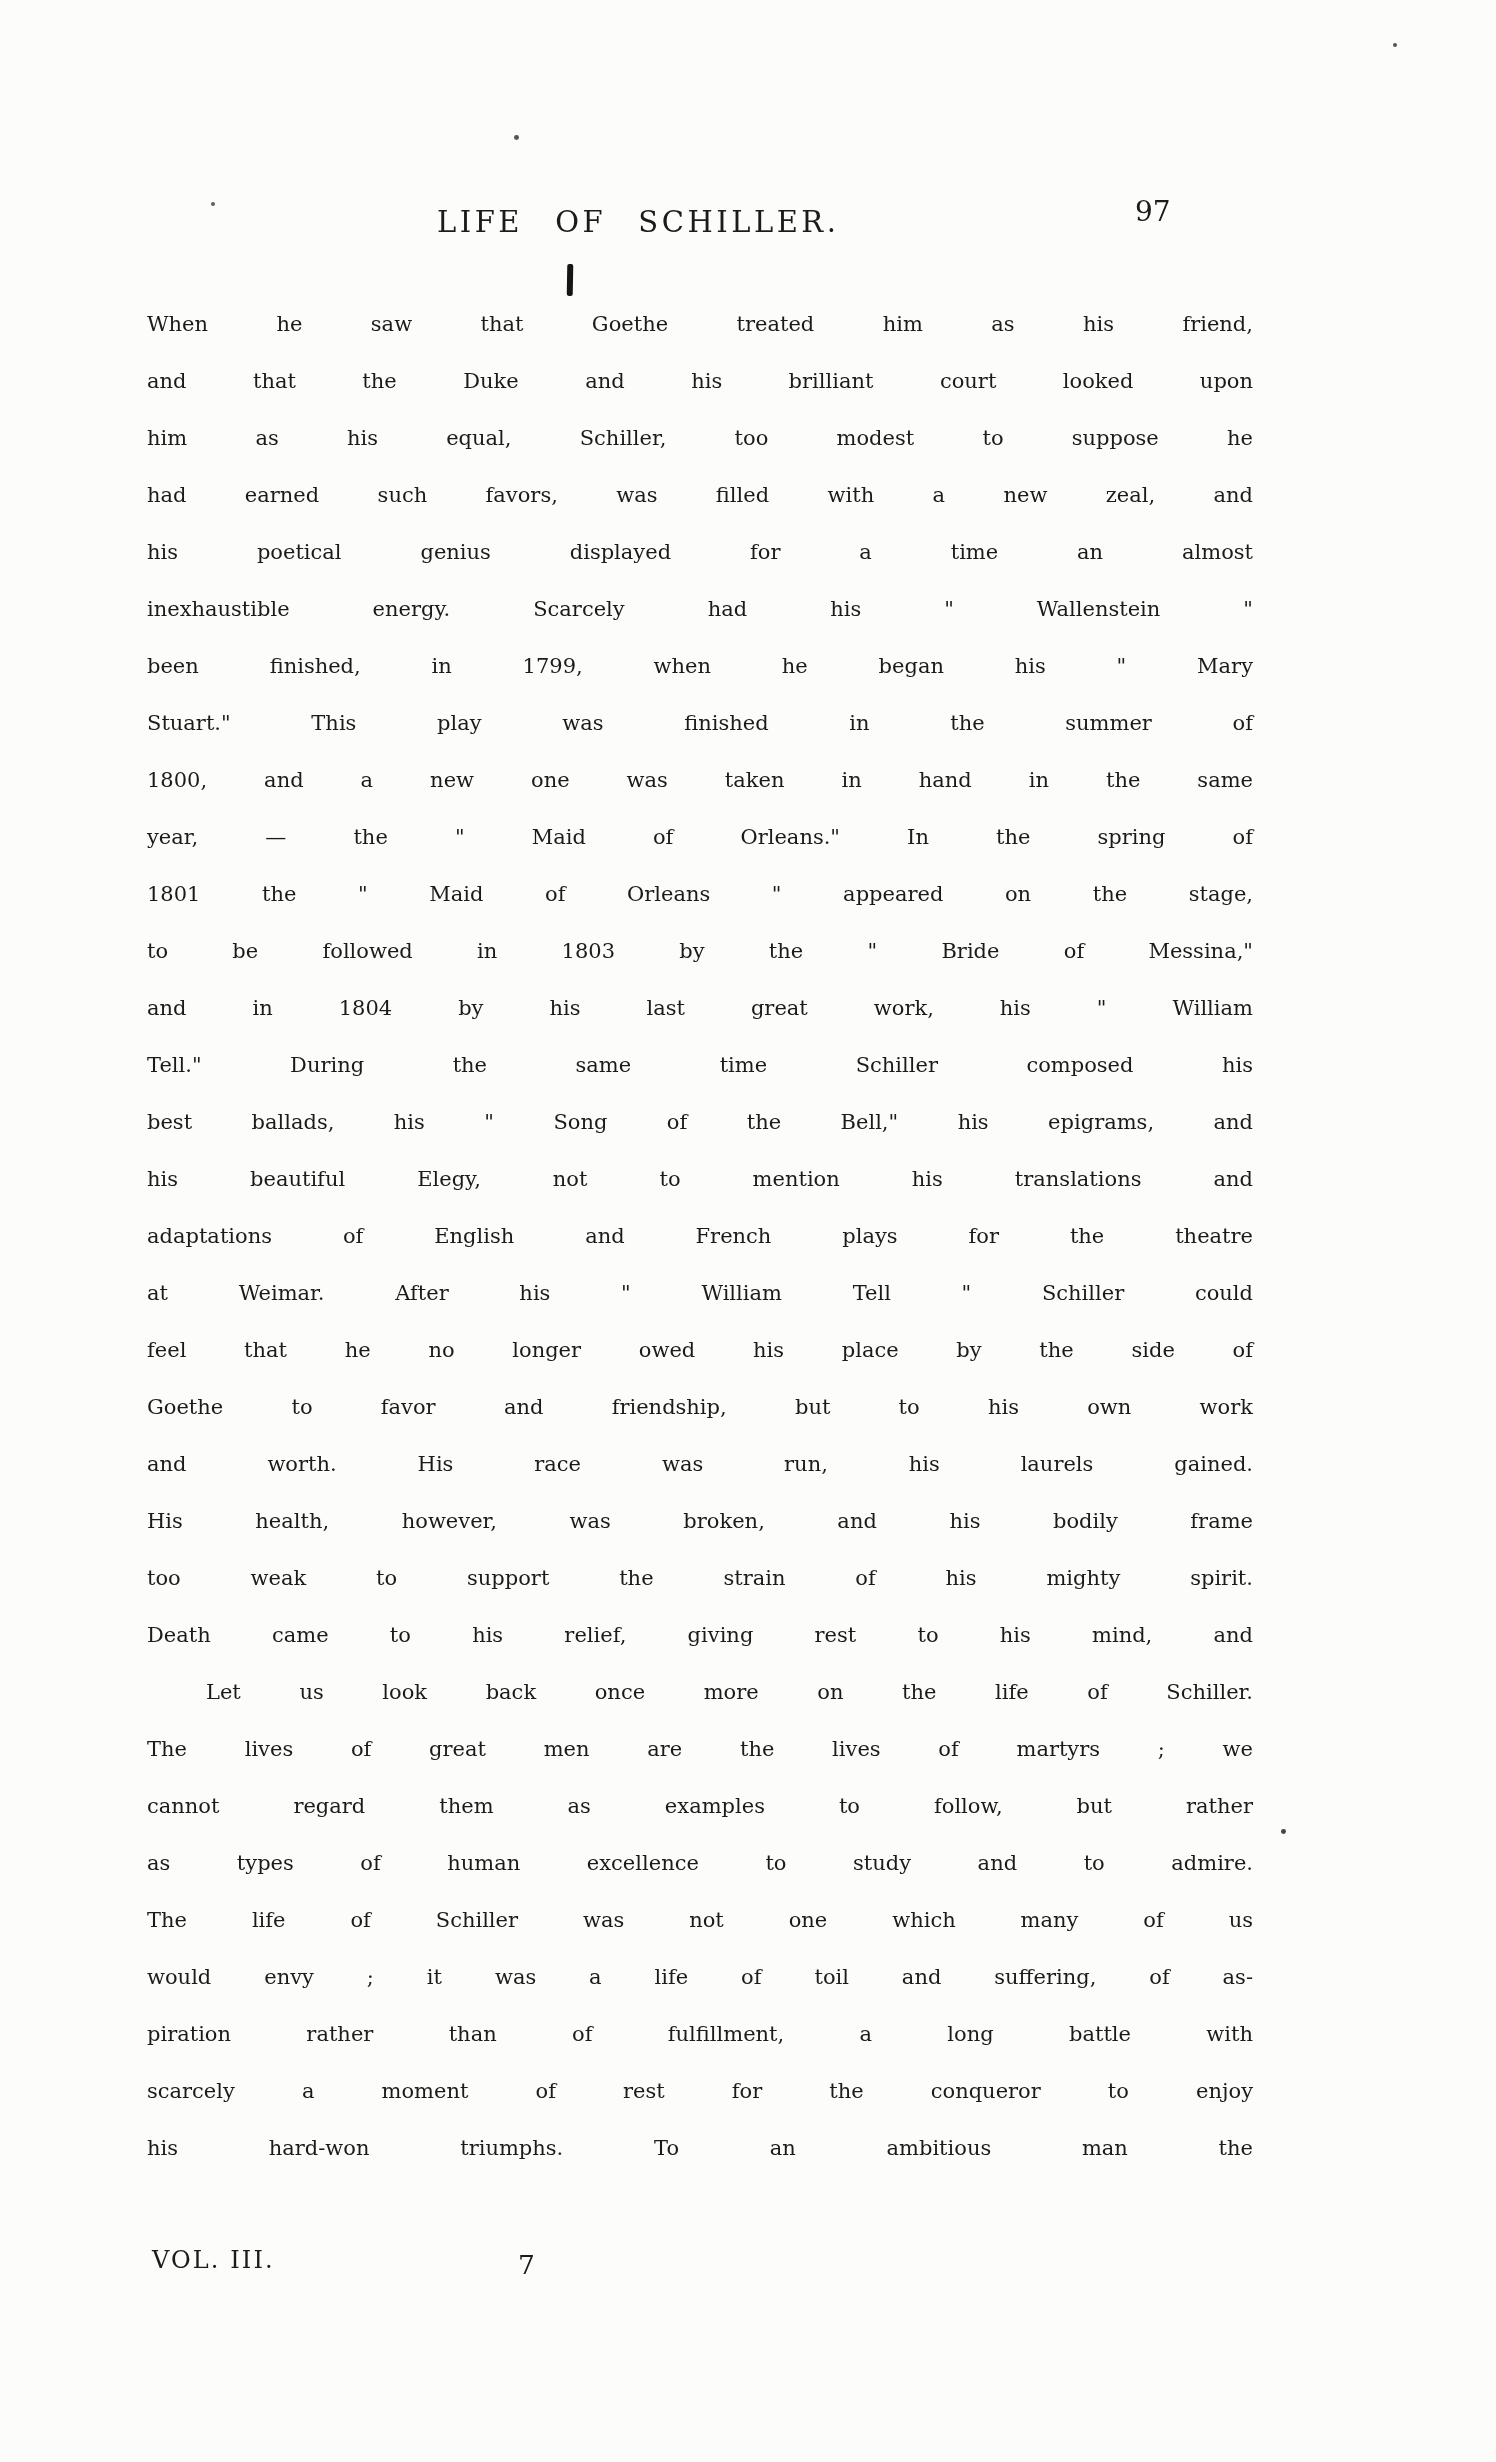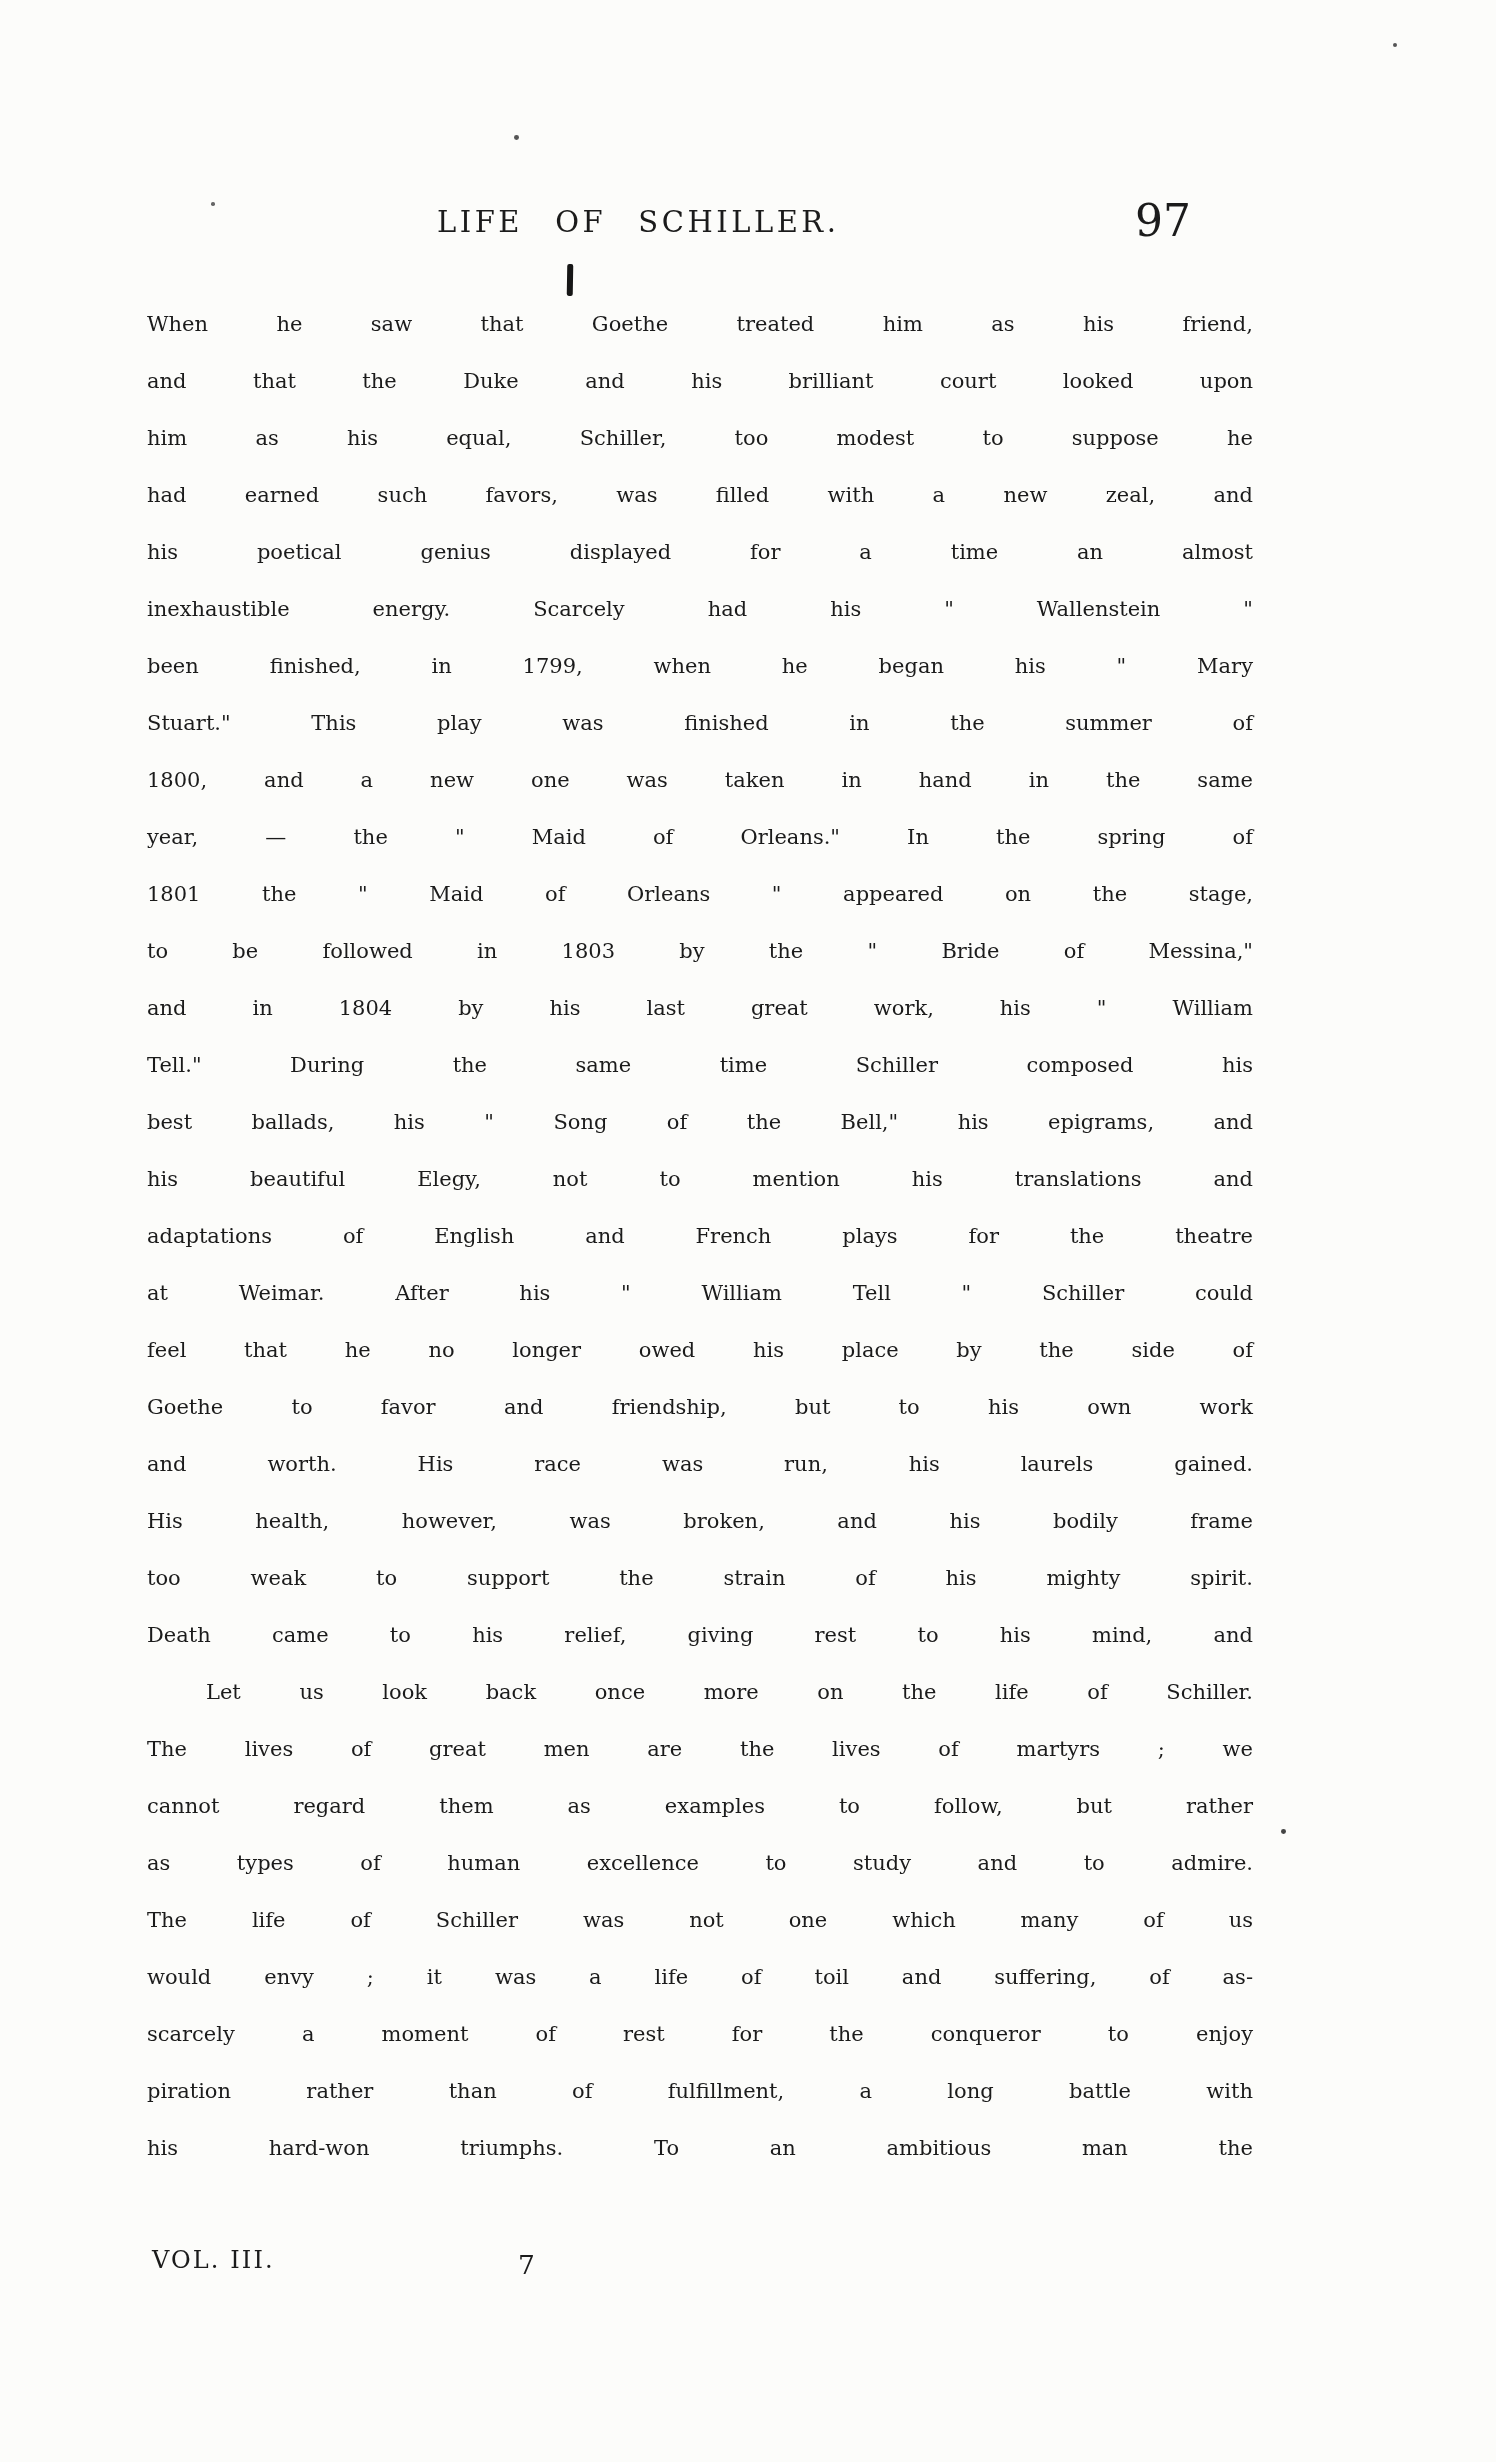--- a/index.html
+++ b/index.html
@@ -23,21 +23,21 @@
     left: 437px;
     font-size: 29px;
     letter-spacing: 3.5px;
     word-spacing: 19.5px;
     white-space: nowrap;
   }
   .page-number {
     position: absolute;
     top: 195px;
     left: 1135px;
-    font-size: 44px;
+    font-size: 28px;
   }
   .body-text {
     position: absolute;
     top: 296px;
     left: 147px;
     width: 1106px;
     font-size: 21px;
     line-height: 57px;
   }
   .line {
@@ -125,22 +125,22 @@
       <div class="line">and worth. His race was run, his laurels gained.</div>
       <div class="line">His health, however, was broken, and his bodily frame</div>
       <div class="line">too weak to support the strain of his mighty spirit.</div>
       <div class="line">Death came to his relief, giving rest to his mind, and</div>
       <div class="line indent">Let us look back once more on the life of Schiller.</div>
       <div class="line">The lives of great men are the lives of martyrs ; we</div>
       <div class="line">cannot regard them as examples to follow, but rather</div>
       <div class="line">as types of human excellence to study and to admire.</div>
       <div class="line">The life of Schiller was not one which many of us</div>
       <div class="line">would envy ; it was a life of toil and suffering, of as-</div>
+      <div class="line">piration rather than of fulfillment, a long battle with</div>
       <div class="line">scarcely a moment of rest for the conqueror to enjoy</div>
-      <div class="line">piration rather than of fulfillment, a long battle with</div>
       <div class="line">his hard-won triumphs. To an ambitious man the</div>
     </div>
 
   <div class="footer-volume">VOL. III.</div>
 
   <div class="footer-signature">7</div>
 
 </div>
 
 

